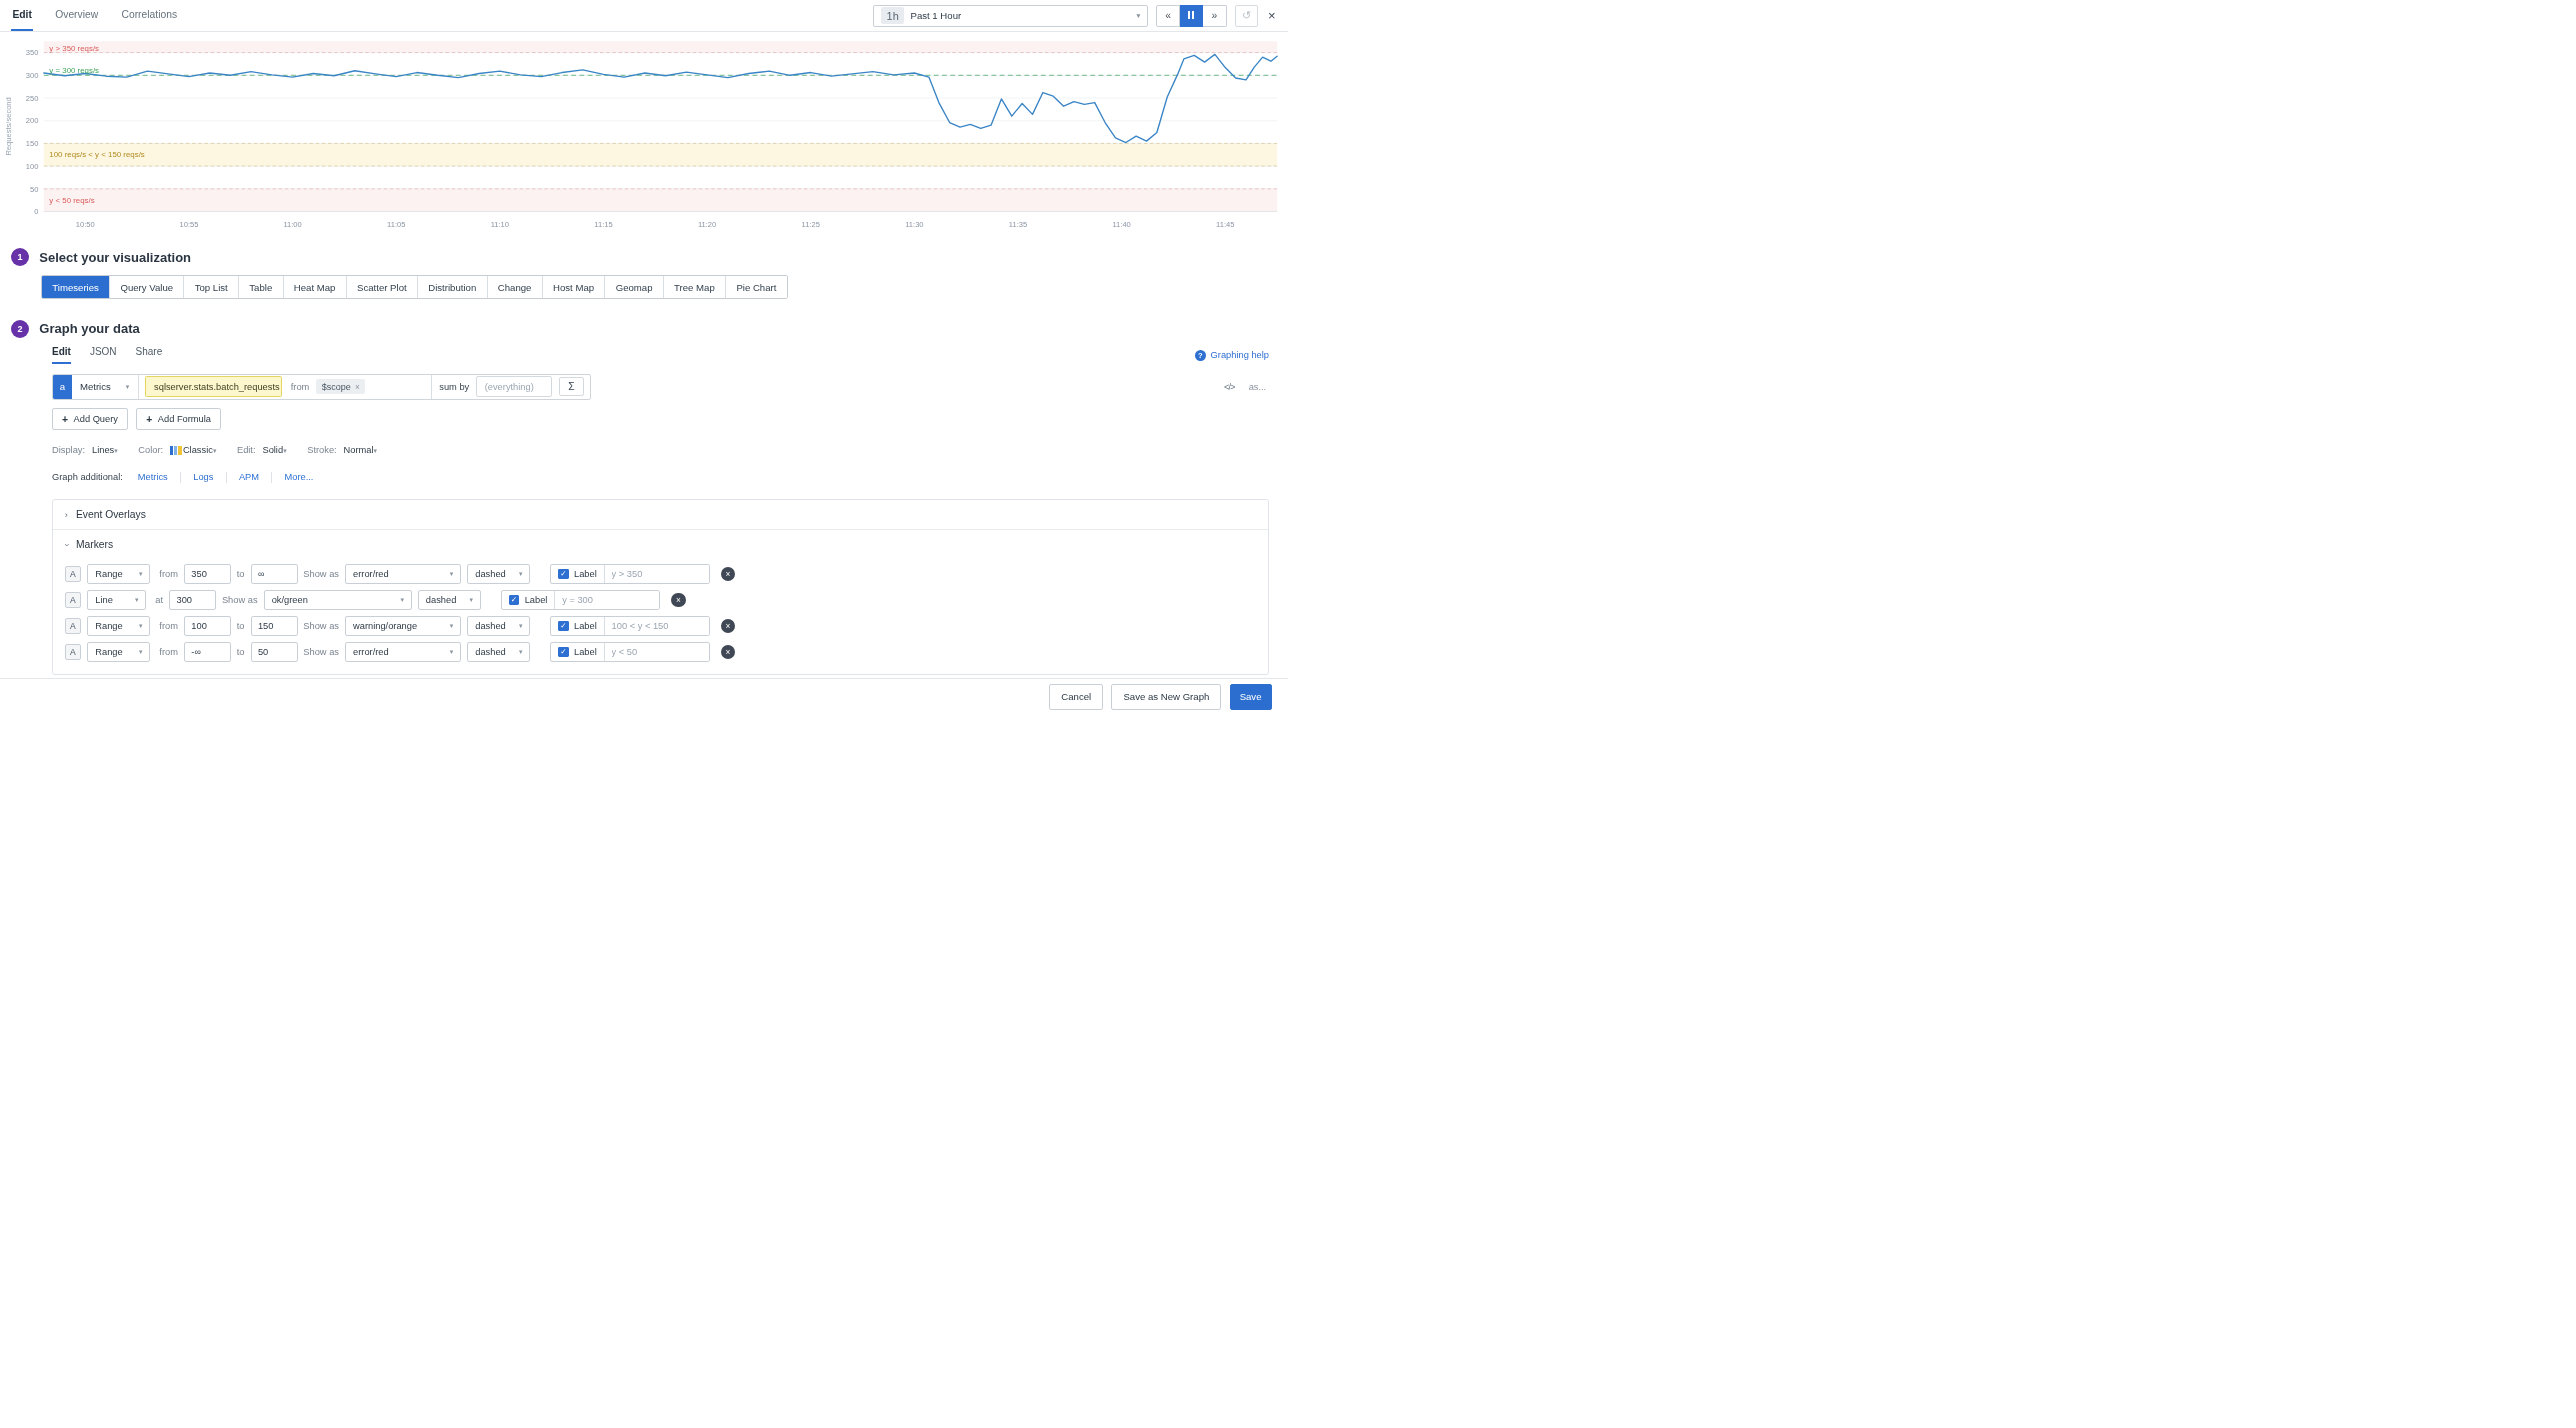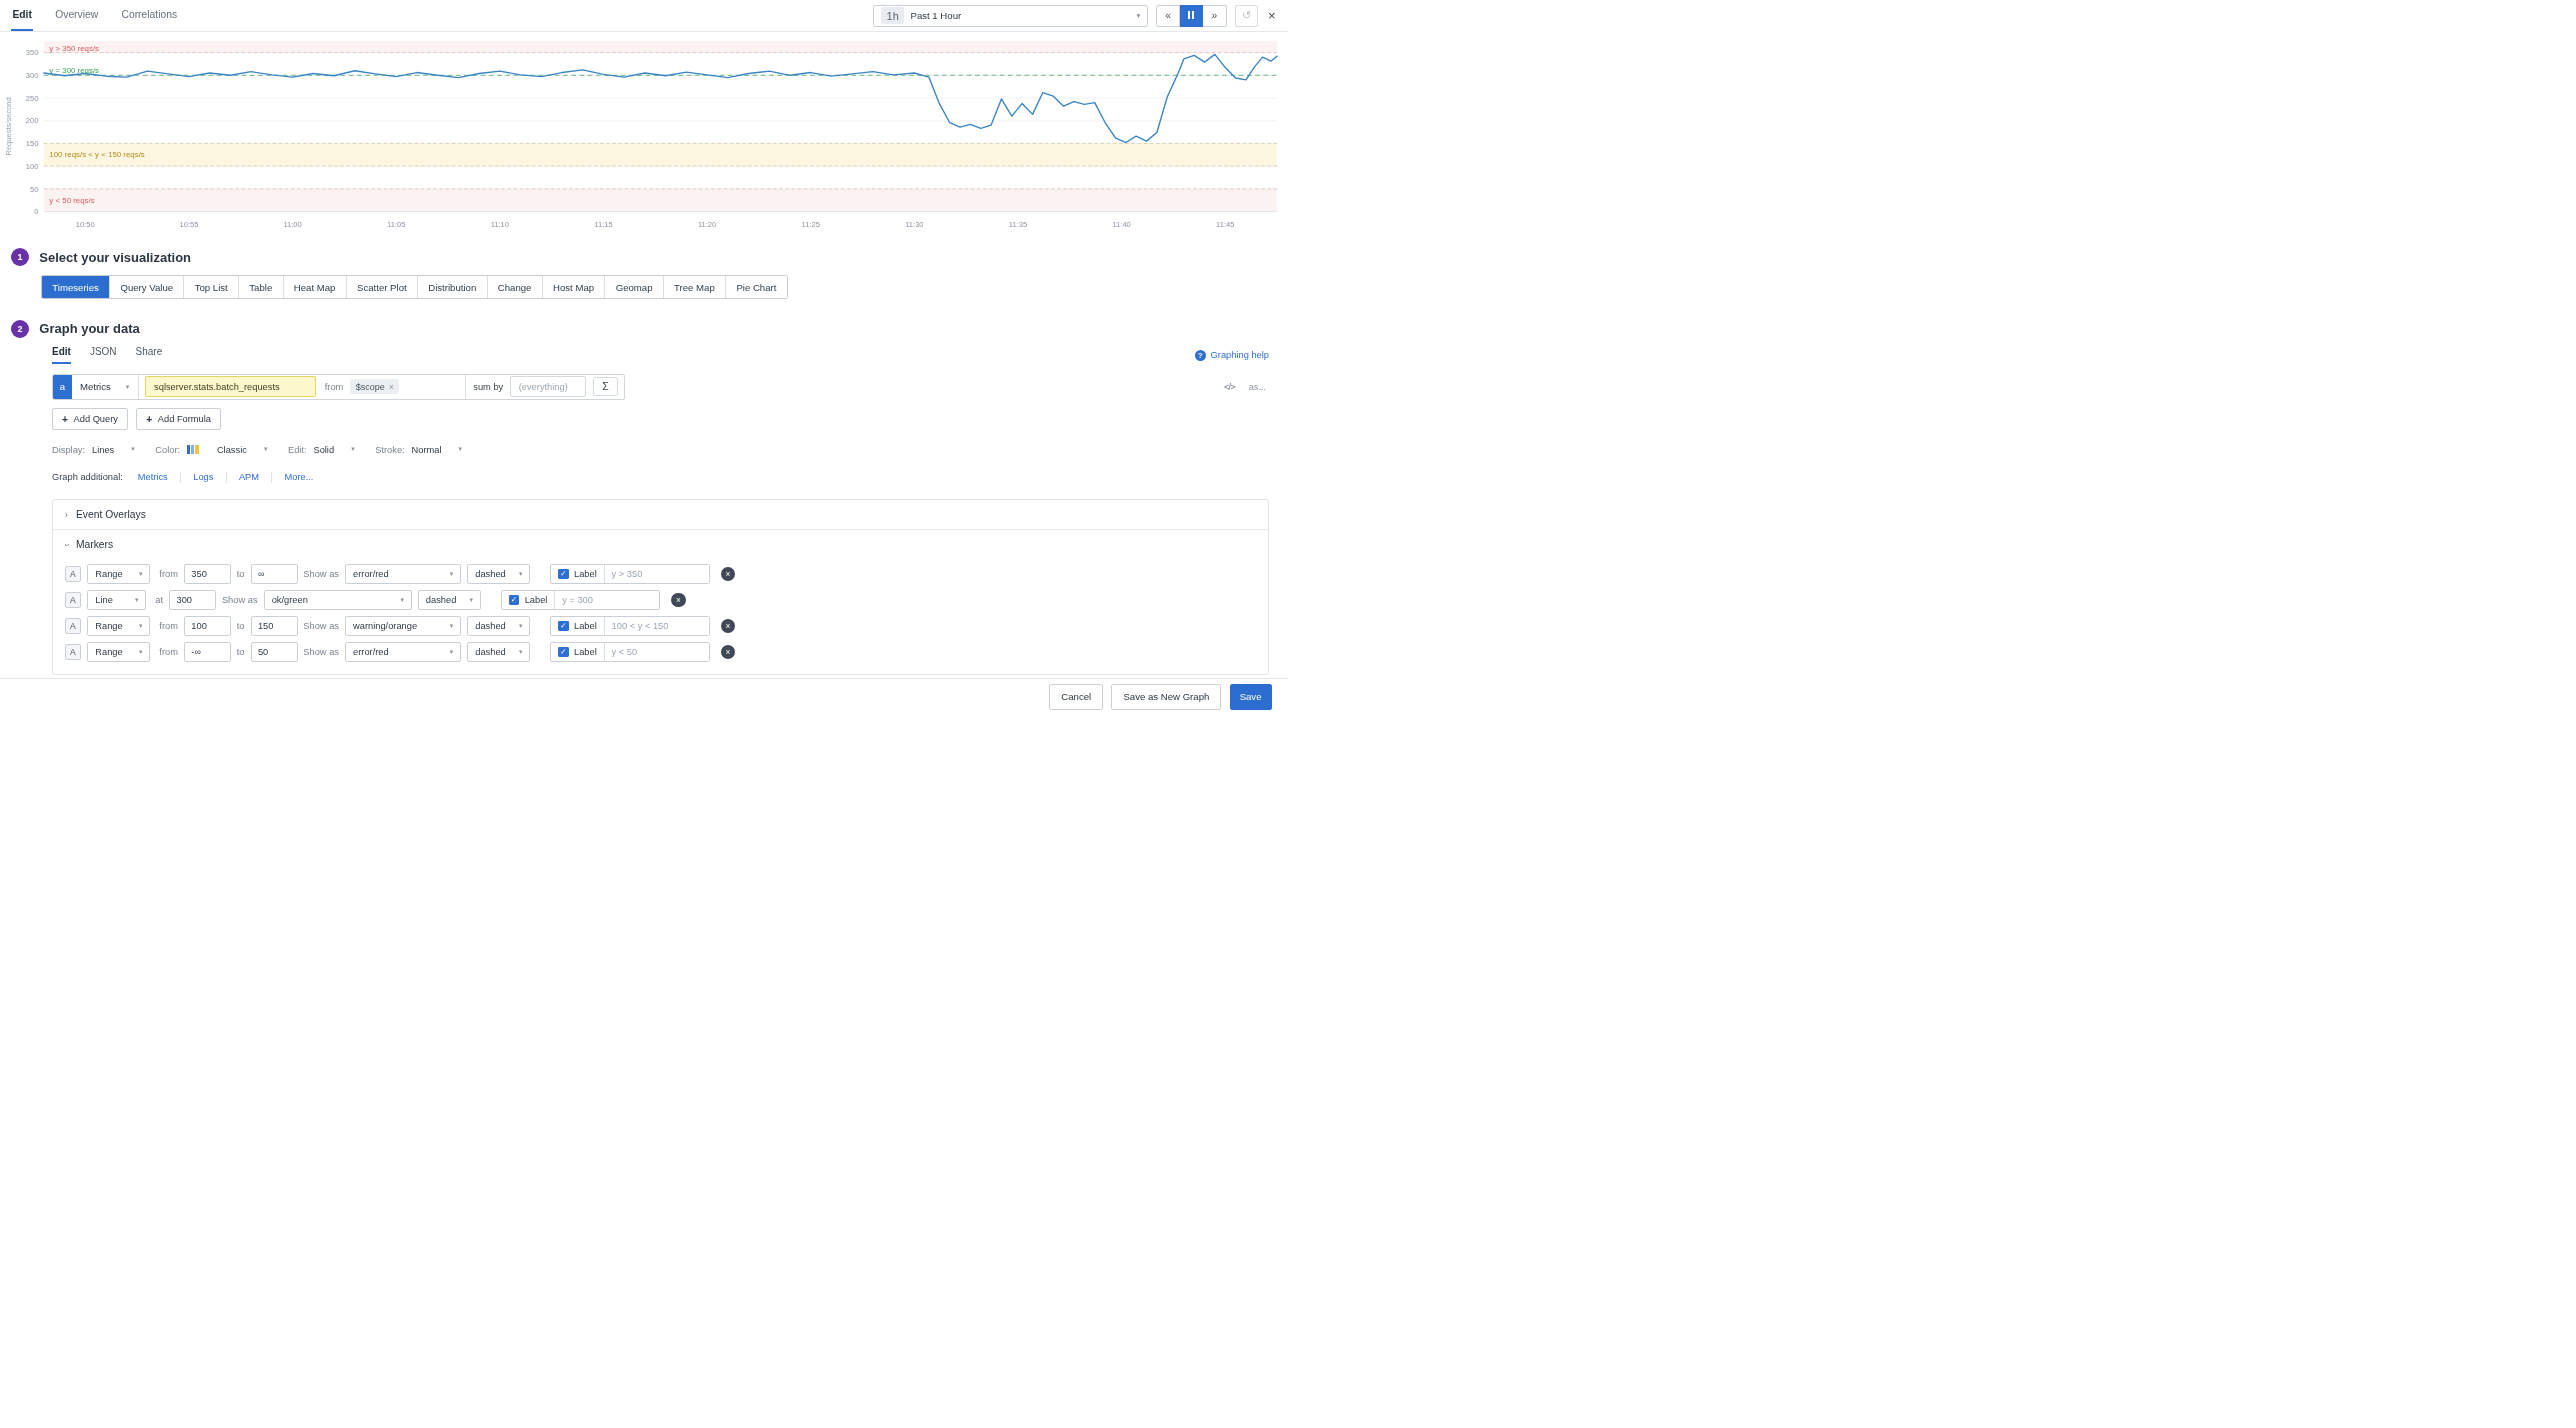--- a/index.html
+++ b/index.html
@@ -51,39 +51,39 @@
   .etab { font-size:10px; color:#4e5a66; padding-bottom:4.8px; border-bottom:2.1px solid transparent; cursor:pointer; }
   .etab.active { color:#24303c; font-weight:600; border-bottom-color:#2e6fd2; }
   .help-link { margin-left:auto; display:flex; align-items:center; gap:4.8px; color:#2e6fd2; font-size:9.3px; cursor:pointer; }
   .q-circle { width:11px; height:11px; border-radius:50%; background:#2e6fd2; color:#fff; font-size:7.6px; font-weight:bold; display:flex; align-items:center; justify-content:center; }
 
   .query-line { margin-top:9.6px; display:flex; align-items:center; }
   .query-box { display:flex; align-items:stretch; height:26px; border:0.7px solid #d0d5da; border-radius:2.1px; background:#fff; }
   .q-letter { width:18.6px; background:#2e6fd2; color:#fff; font-size:9.6px; display:flex; align-items:center; justify-content:center; border-radius:1.4px 0 0 1.4px; }
   .q-source { display:flex; align-items:center; gap:15px; padding:0 8.3px; font-size:9.6px; color:#2f3b47; border-right:0.7px solid #d9dee3; cursor:pointer; }
   .caret { color:#8a95a1; font-size:6.9px; }
-  .q-metric { align-self:center; margin:0 6.9px; background:#fcf7cd; border:0.7px solid #e3d55e; border-radius:1.4px; padding:4.1px 7.6px; font-size:9.3px; color:#3f3f23; width:171px; cursor:text; }
+  .q-metric { align-self:center; margin:0 6.9px; background:#fcf7cd; border:0.7px solid #e3d55e; border-radius:1.4px; padding:4.1px 7.6px; font-size:9.3px; color:#3f3f23; width:137px; cursor:text; }
   .q-fromwrap { display:flex; align-items:center; gap:6.9px; padding:0 8.3px 0 1.4px; border-right:0.7px solid #d9dee3; width:143px; }
   .q-from { color:#7a8490; font-size:9.3px; }
   .q-chip { background:#eceff2; border-radius:2.1px; padding:2.8px 5.5px; font-size:9px; color:#4a5663; display:flex; align-items:center; gap:4.1px; }
   .chip-x { color:#8a95a1; font-size:8.3px; cursor:pointer; }
   .q-sumby { display:flex; align-items:center; color:#3a4652; font-size:9.3px; padding:0 6.9px; }
   .q-everything { align-self:center; border:0.7px solid #d4d9de; border-radius:2.1px; padding:4.1px 7.6px; color:#9aa6b2; font-size:9.3px; width:76px; margin-right:6.9px; cursor:text; }
   .q-sigma { align-self:center; border:0.7px solid #d4d9de; border-radius:2.1px; width:25px; height:19px; display:flex; align-items:center; justify-content:center; font-size:10.3px; color:#3a4652; margin-right:5.5px; cursor:pointer; }
   .q-right { margin-left:auto; display:flex; align-items:center; gap:13.8px; padding-right:2.8px; }
   .code-icon { color:#6b7886; font-size:9px; cursor:pointer; letter-spacing:-0.7px; }
   .as-label { color:#8a95a1; font-size:9.3px; cursor:pointer; }
 
   .add-row { margin-top:8.3px; display:flex; gap:8.3px; }
   .add-btn { display:flex; align-items:center; gap:5.5px; border:0.7px solid #c9cfd6; border-radius:2.1px; background:#fff; padding:4.8px 9px; font-size:9.3px; color:#2b3844; cursor:pointer; }
   .plus { font-size:10.3px; font-weight:bold; color:#2b3844; }
 
   .display-row { margin-top:15px; display:flex; align-items:center; font-size:9.3px; }
   .disp-label { color:#7a8490; margin-right:6.9px; }
-  .disp-ctrl { display:flex; align-items:flex-start; gap:17px; color:#2f3b47; margin-right:20.6px; cursor:pointer; }
+  .disp-ctrl { display:flex; align-items:flex-end; gap:0; color:#2f3b47; margin-right:20.6px; cursor:pointer; }
   .swatch { display:inline-flex; gap:0.7px; margin-right:1.4px; }
   .swatch i { width:3.4px; height:9px; display:inline-block; }
 
   .ga-row { margin-top:16.5px; display:flex; align-items:center; font-size:9.3px; }
   .ga-label { color:#3a4652; margin-right:15px; }
   .ga-link { color:#2e6fd2; padding:0 12.4px; cursor:pointer; }
   .ga-link:first-of-type { padding-left:0; }
   .ga-div { width:0.7px; height:11px; background:#dfe3e7; }
 
   .panel { margin-top:16.5px; border:0.7px solid #e0e4e8; border-radius:2.8px; }

